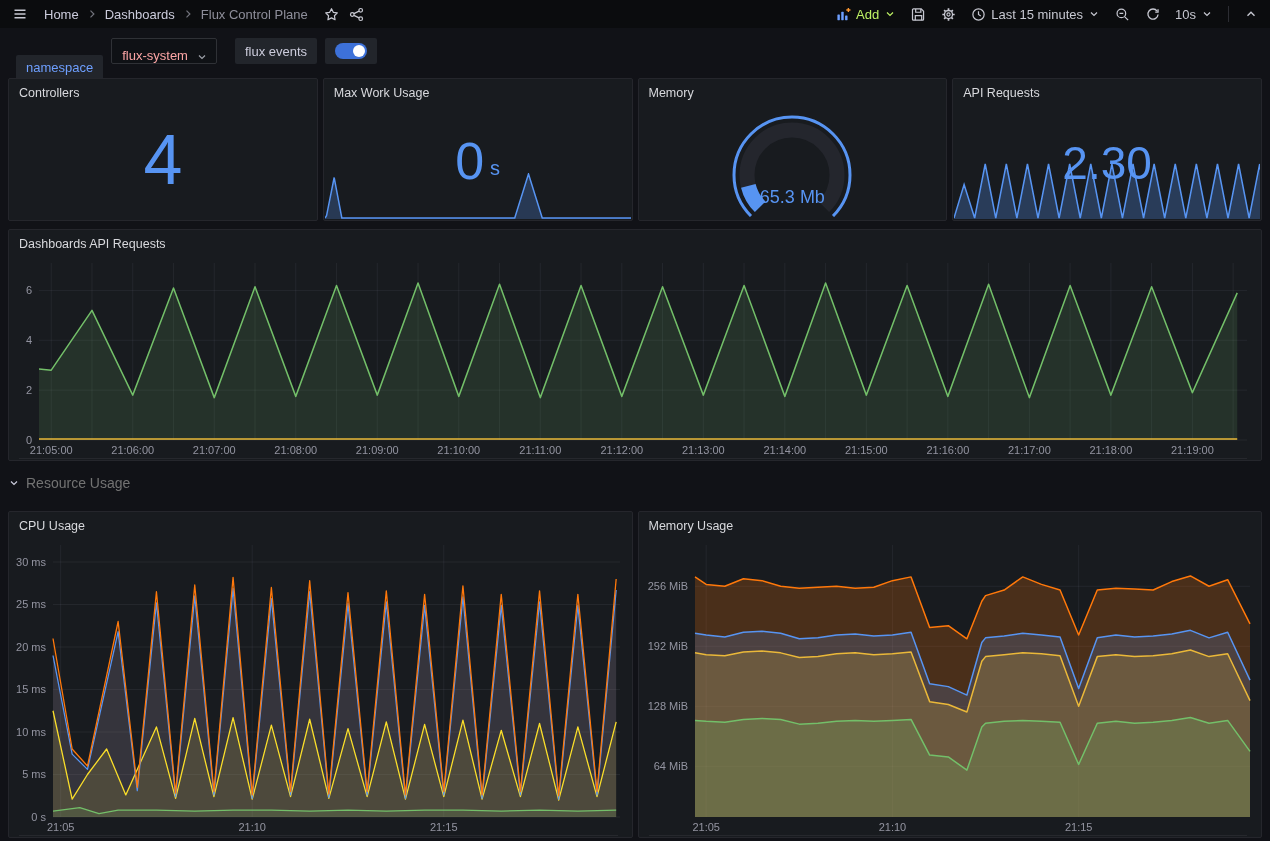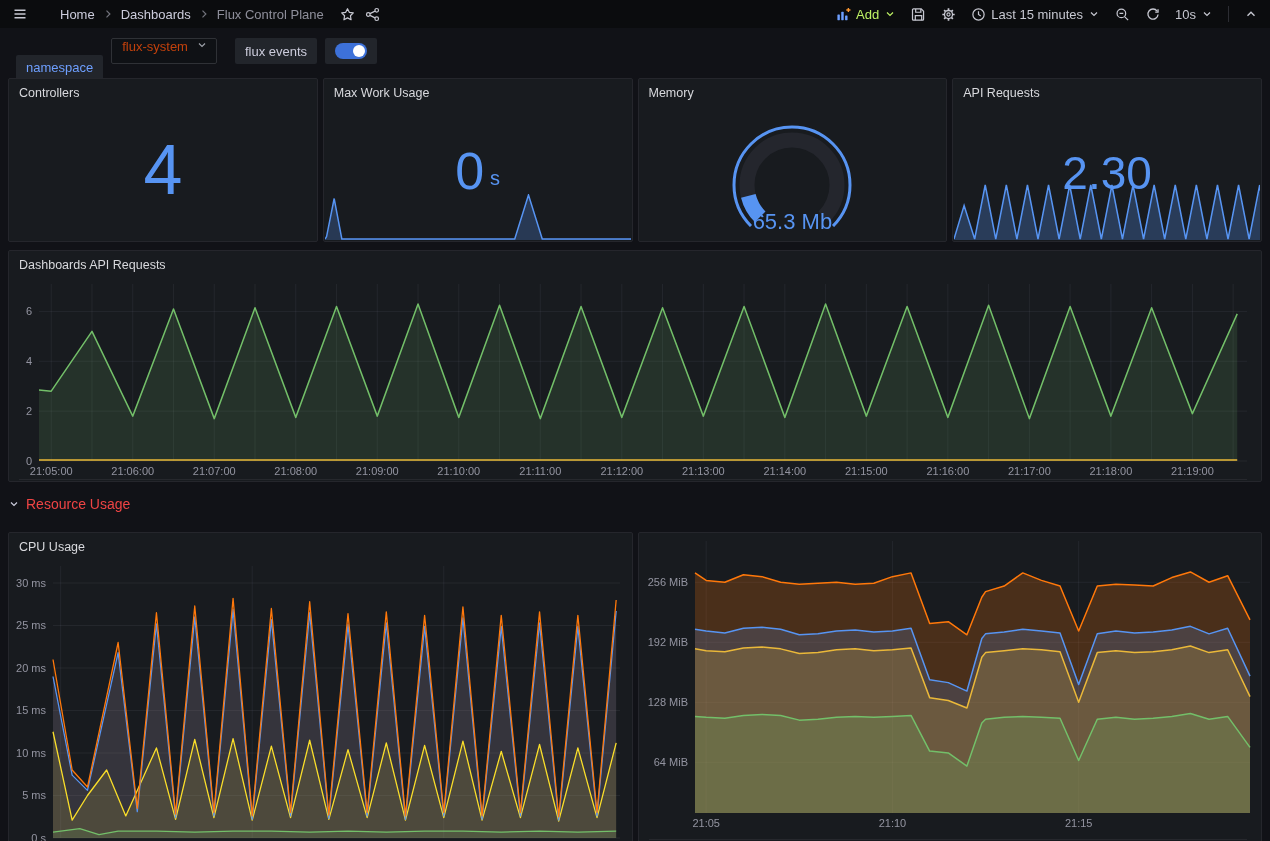--- a/index.html
+++ b/index.html
@@ -4,62 +4,62 @@
 <style>
   * { box-sizing:border-box; margin:0; padding:0; }
   html,body { width:1270px; height:841px; overflow:hidden; }
   body { background:#111217; font-family:"Liberation Sans",sans-serif; color:#CCCCDC; font-size:13px; }
   button { background:none; border:none; color:inherit; font:inherit; cursor:pointer; display:inline-flex; align-items:center; gap:5px; padding:0; }
   svg { display:block; }
 
   
   .topnav { height:28px; background:#0b0c0e; display:flex; align-items:center; padding:0 12px; gap:10px; }
   .navicon { color:#C7C8D1; }
-  .crumbs { display:flex; align-items:center; gap:7px; margin-left:22px; }
+  .crumbs { display:flex; align-items:center; gap:7px; margin-left:6px; }
   .crumb { color:#CCCCDC; font-size:13px; }
   .crumb.current { color:rgba(204,204,220,.68); }
   .csep { color:#73747D; display:flex; }
   .navspacer { flex:1; }
   .navright { display:flex; align-items:center; gap:15px; }
   .blue { color:#bef264; }
   .ndivider { width:1px; height:16px; background:#2c2d33; }
 
   
   .filters { display:flex; align-items:center; gap:8px; padding:10px 16px; height:46px; }
   .chip { background:#22252B; border-radius:2px; height:26px; display:inline-flex; align-items:center; padding:0 10px; font-size:13px; }
   .chip.ns { color:#6E9FFF;margin-top:33px; }
-  .select { background:#0F1115; border:1px solid #2F3136; border-radius:2px; height:26px; display:inline-flex; align-items:flex-start; gap:8px; padding:0 8px 0 10px; color:#c2410c; margin-right:10px; }
+  .select { background:#0F1115; border:1px solid #2F3136; border-radius:2px; height:26px; display:inline-flex; align-items:flex-end; gap:8px; padding:0 8px 0 10px; color:#fca5a5; margin-right:10px; }
   .switchbox { background:#22252B; border-radius:2px; height:26px; width:52px; display:inline-flex; align-items:center; justify-content:center; cursor:pointer; }
   .switch { width:32px; height:16px; border-radius:8px; background:#3D71D9; position:relative; }
   .switch::after { content:""; position:absolute; right:2px; top:2px; width:12px; height:12px; border-radius:50%; background:#fff; }
 
   
-  .row1 { display:grid; grid-template-columns:repeat(4,1fr); gap:5px; margin:4px 8px 0; height:164px; }
+  .row1 { display:grid; grid-template-columns:repeat(4,1fr); gap:5px; margin:4px 8px 0; height:143px; }
   .panel { background:#181B1F; border:1px solid #25262C; border-radius:2px; position:relative; overflow:hidden; display:flex; flex-direction:column; }
   .ptitle { padding:7px 10px 3px; font-size:12.5px; color:#D8D9DD; line-height:1.2; flex:none; position:relative; z-index:2; }
   .statwrap { position:absolute; inset:0; display:flex; align-items:center; justify-content:center; z-index:1; }
   .statval { color:#5794F2; font-weight:500; line-height:1; }
   .v-controllers { font-size:70px; padding-top:20px; }
   .v-workqueue  { font-size:52px; padding-top:22px; }
   .v-api        { font-size:46px; padding-top:26px; }
   .statunit { font-size:20px; color:#5794F2; font-weight:500; margin-left:6px; transform:translateY(-4px); display:inline-block; }
   .spark { position:absolute; left:1px; right:1px; bottom:1px; }
   .spark.wq  { height:46px; }
   .spark.api { height:56px; }
   .gaugewrap { position:absolute; inset:22px 0 0 0; display:flex; align-items:center; justify-content:center; }
-  .gaugeval { position:absolute; left:0; right:0; bottom:6px; text-align:center; color:#5794F2; font-size:22px; font-weight:500; }
+  .gaugeval { position:absolute; left:0; right:0; bottom:12px; text-align:center; color:#5794F2; font-size:18px; font-weight:500; }
 
   .k8spanel { margin:8px 8px 0; height:232px; }
   .chart { flex:1; position:relative; cursor:crosshair; }
 
   .legend { flex:none; padding:0 14px 2px 10px; border-bottom:0; }
   .lg-row { display:grid; grid-template-columns:minmax(0,1fr) 70px 56px; align-items:center; height:19px; border-top:1px solid rgba(204,204,220,.08); font-size:12px; }
   .lg-row.head { height:17px; font-size:11px; color:#6E9FFF; }
 
-  .secheader { display:flex; align-items:center; gap:6px; margin:6px 8px 0; height:32px; font-size:14px; font-weight:500; color:#ef4444; cursor:pointer; }
+  .secheader { display:flex; align-items:center; gap:6px; margin:6px 8px 0; height:32px; font-size:14px; font-weight:500; color:#737373; cursor:pointer; }
   .row2 { display:grid; grid-template-columns:1fr 1fr; gap:5px; margin:12px 8px; height:327px; }
 </style>
 </head>
 <body>
 
 <div class="topnav">
   <button class="navicon">
     <svg width="16" height="16" viewBox="0 0 16 16" stroke="currentColor" stroke-width="1.6">
         <path d="M2.5 4.2h11M2.5 8h11M2.5 11.8h11"></path>
       </svg>
@@ -327,20 +327,21 @@
           <polyline points="44,274.05 70.81756756756756,270.65 89.97297297297297,276.6 109.12837837837839,273.2 147.43918918918922,273.2 185.75000000000003,274.05 224.06081081081084,273.2 262.37162162162167,273.2 300.68243243243245,274.05 338.9932432432432,273.2 377.30405405405406,274.05 415.61486486486484,273.2 453.92567567567573,273.2 492.2364864864865,274.05 530.5472972972973,273.2 568.8581081081081,274.05 607.168918918919,273.2" fill="none" stroke="#73BF69" stroke-width="1.3" stroke-linejoin="round"></polyline>
         </svg>
       </div>
     <div class="legend">
         <div class="lg-row head">
           <span></span>
         </div>
       </div>
   </div>
   <div class="panel">
+    <div class="ptitle">Memory Usage</div>
     <div class="chart">
         <svg width="623" height="298">
           <line x1="67.1744966442953" x2="67.1744966442953" y1="8" y2="280" stroke="rgba(204,204,220,0.07)"></line>
           <line x1="253.41610738255034" x2="253.41610738255034" y1="8" y2="280" stroke="rgba(204,204,220,0.07)"></line>
           <line x1="439.6577181208054" x2="439.6577181208054" y1="8" y2="280" stroke="rgba(204,204,220,0.07)"></line>
           <line x1="56" x2="611" y1="229.35172413793103" y2="229.35172413793103" stroke="rgba(204,204,220,0.07)"></line>
           <text x="49" y="232.85172413793103" text-anchor="end" fill="rgba(204,204,220,0.68)" font-size="11px" font-family="&quot;Liberation Sans&quot;,sans-serif">64 MiB</text>
           <line x1="56" x2="611" y1="169.3241379310345" y2="169.3241379310345" stroke="rgba(204,204,220,0.07)"></line>
           <text x="49" y="172.8241379310345" text-anchor="end" fill="rgba(204,204,220,0.68)" font-size="11px" font-family="&quot;Liberation Sans&quot;,sans-serif">128 MiB</text>
           <line x1="56" x2="611" y1="109.29655172413793" y2="109.29655172413793" stroke="rgba(204,204,220,0.07)"></line>

